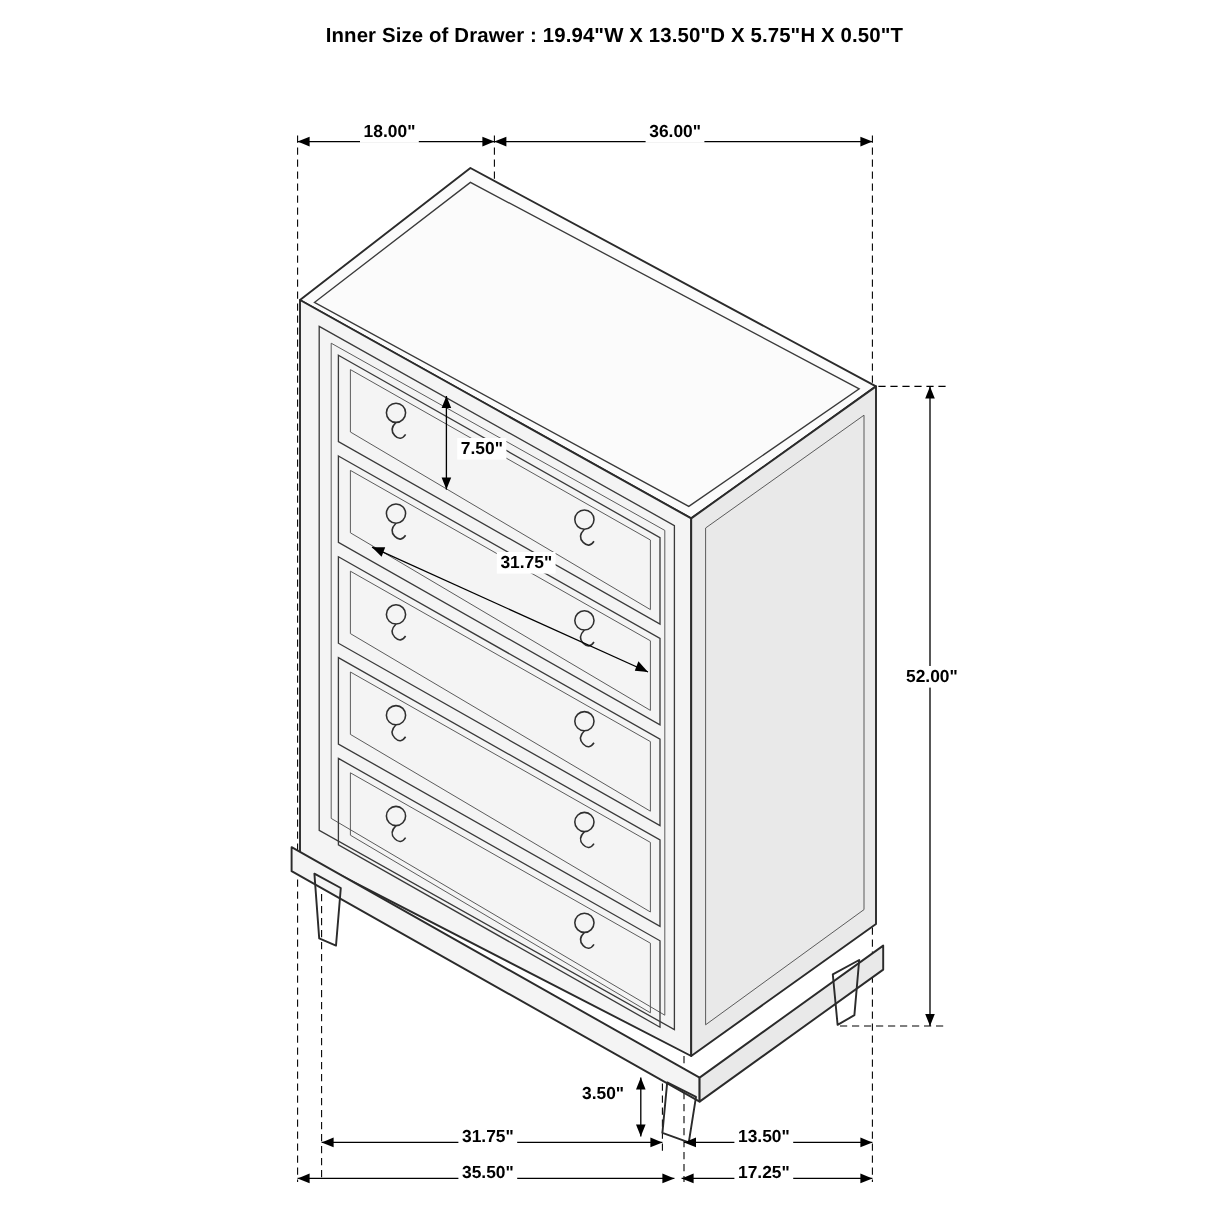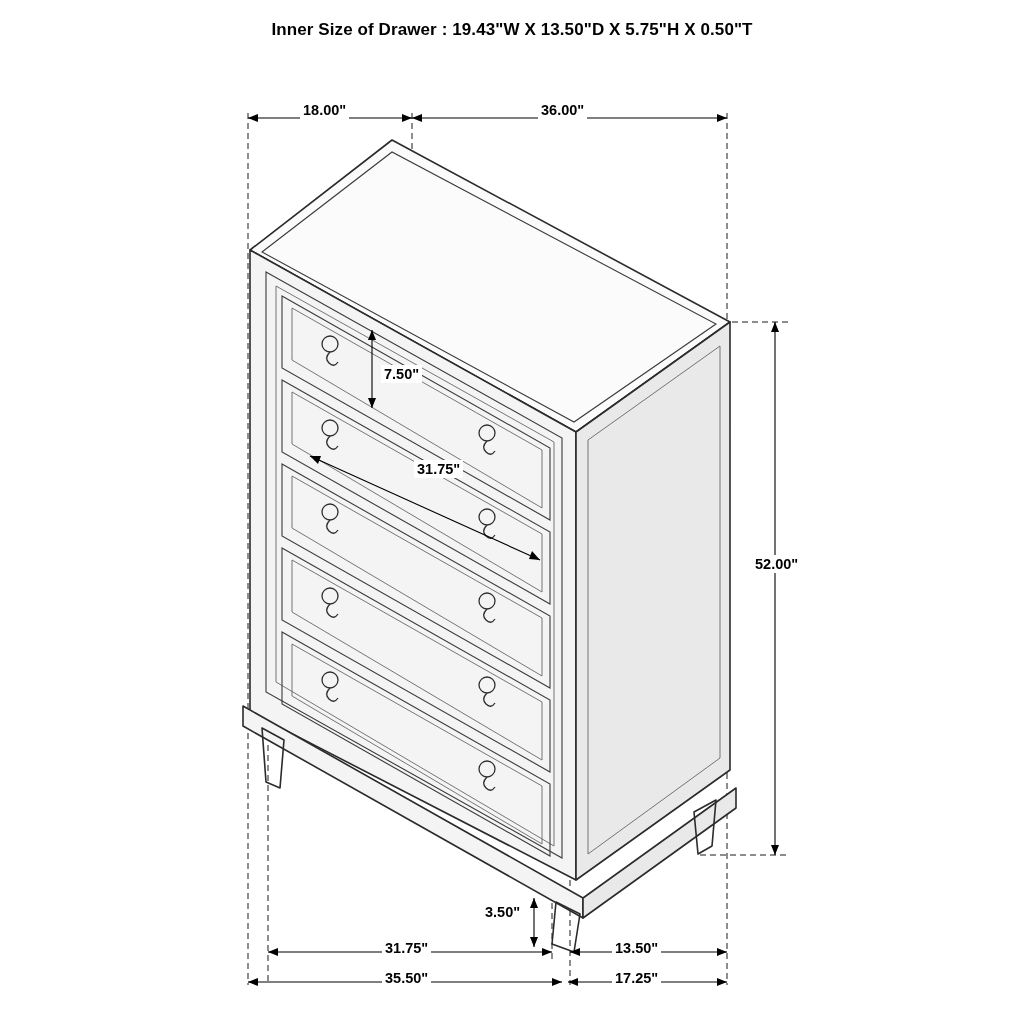--- a/index.html
+++ b/index.html
@@ -76,21 +76,21 @@
     fill: none;
     stroke: #2f2f2f;
     stroke-width: 1.3;
   }
 </style>
 </head>
 <body>
 
 <div id="page">
 
-  <div id="title">Inner Size of Drawer : 19.43"W X 13.50"D X 5.75"H X 0.50"T</div>
+  <div id="title">Inner Size of Drawer : 19.94"W X 13.50"D X 5.75"H X 0.50"T</div>
 
   <svg id="drawing" viewBox="0 0 1024 1024">
 
     <g>
 
       <line class="extline" x1="248" y1="113" x2="248" y2="985"></line>
 
       <line class="extline" x1="412" y1="113" x2="412" y2="250"></line>
 
       <line class="extline" x1="727" y1="113" x2="727" y2="985"></line>

